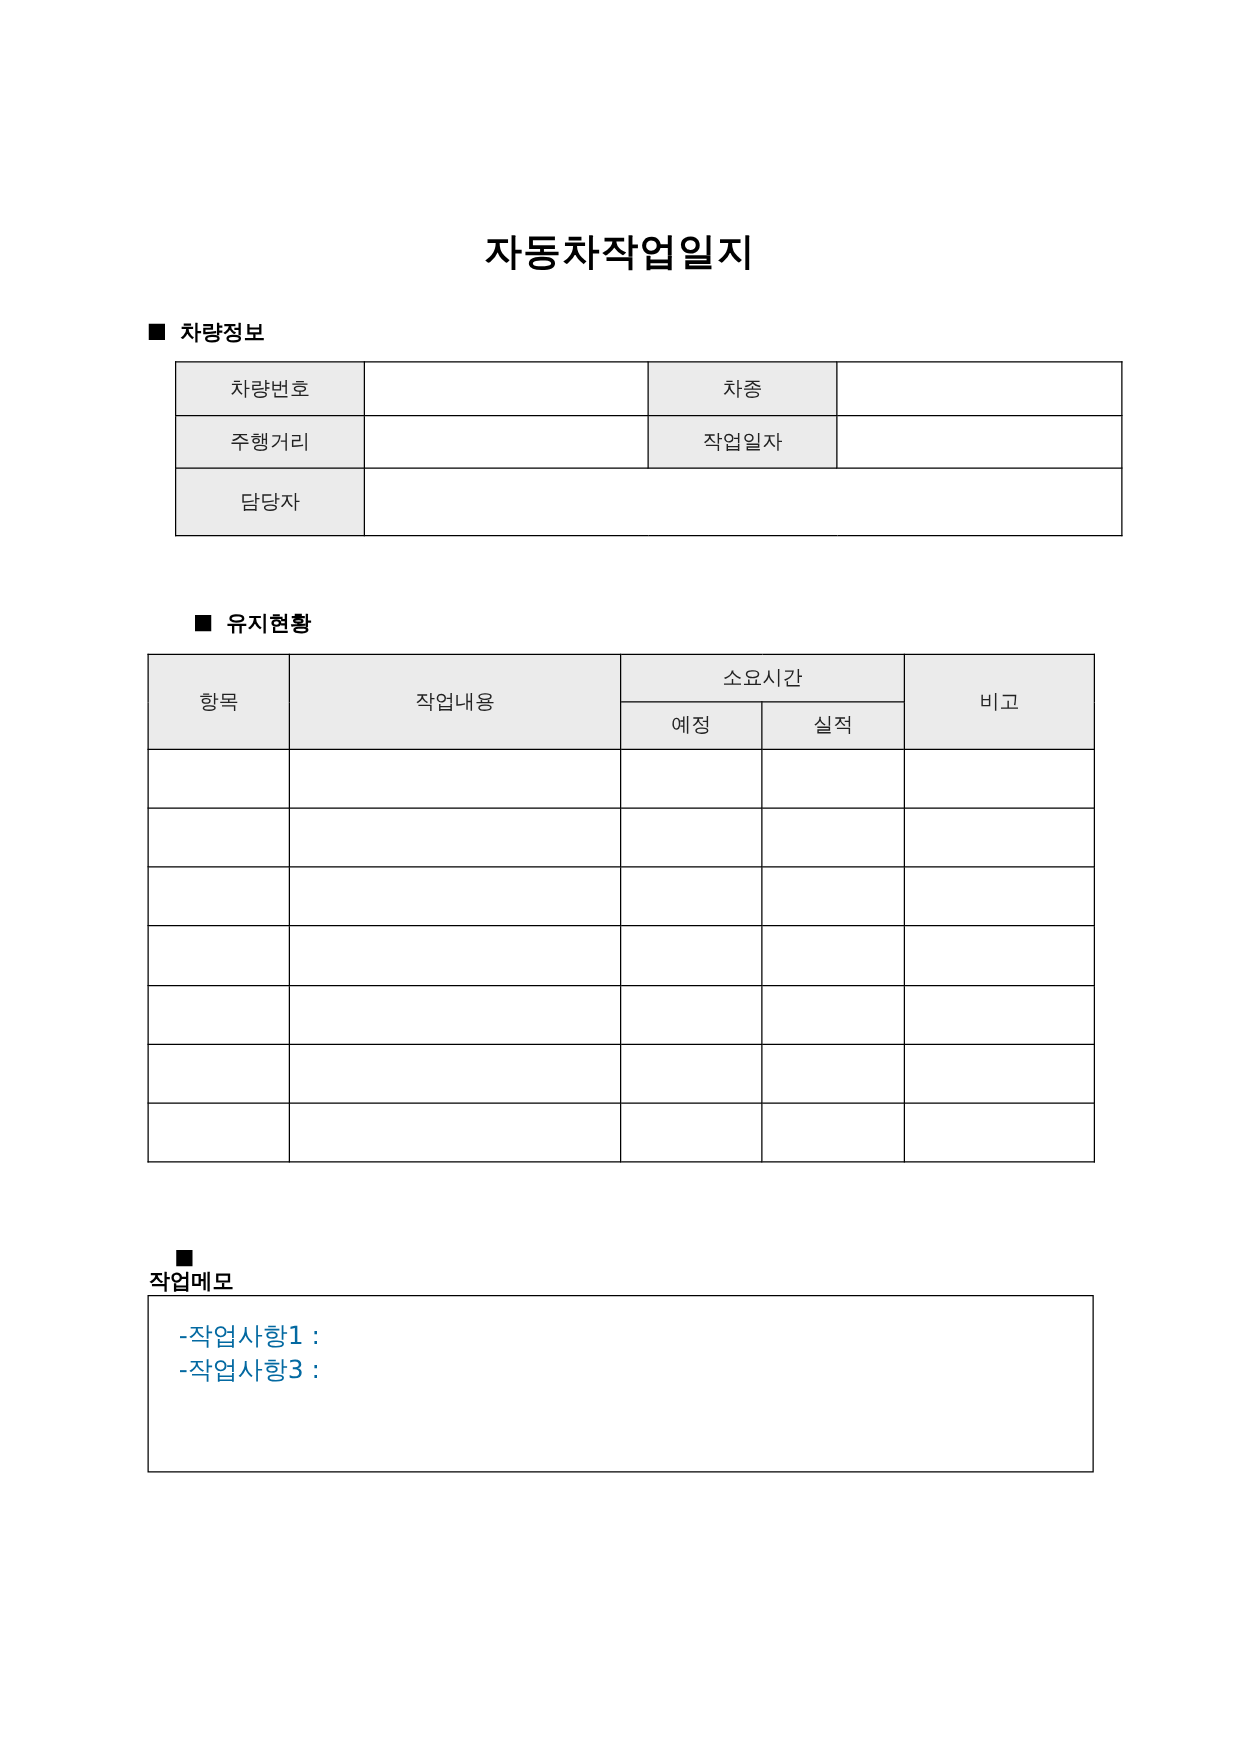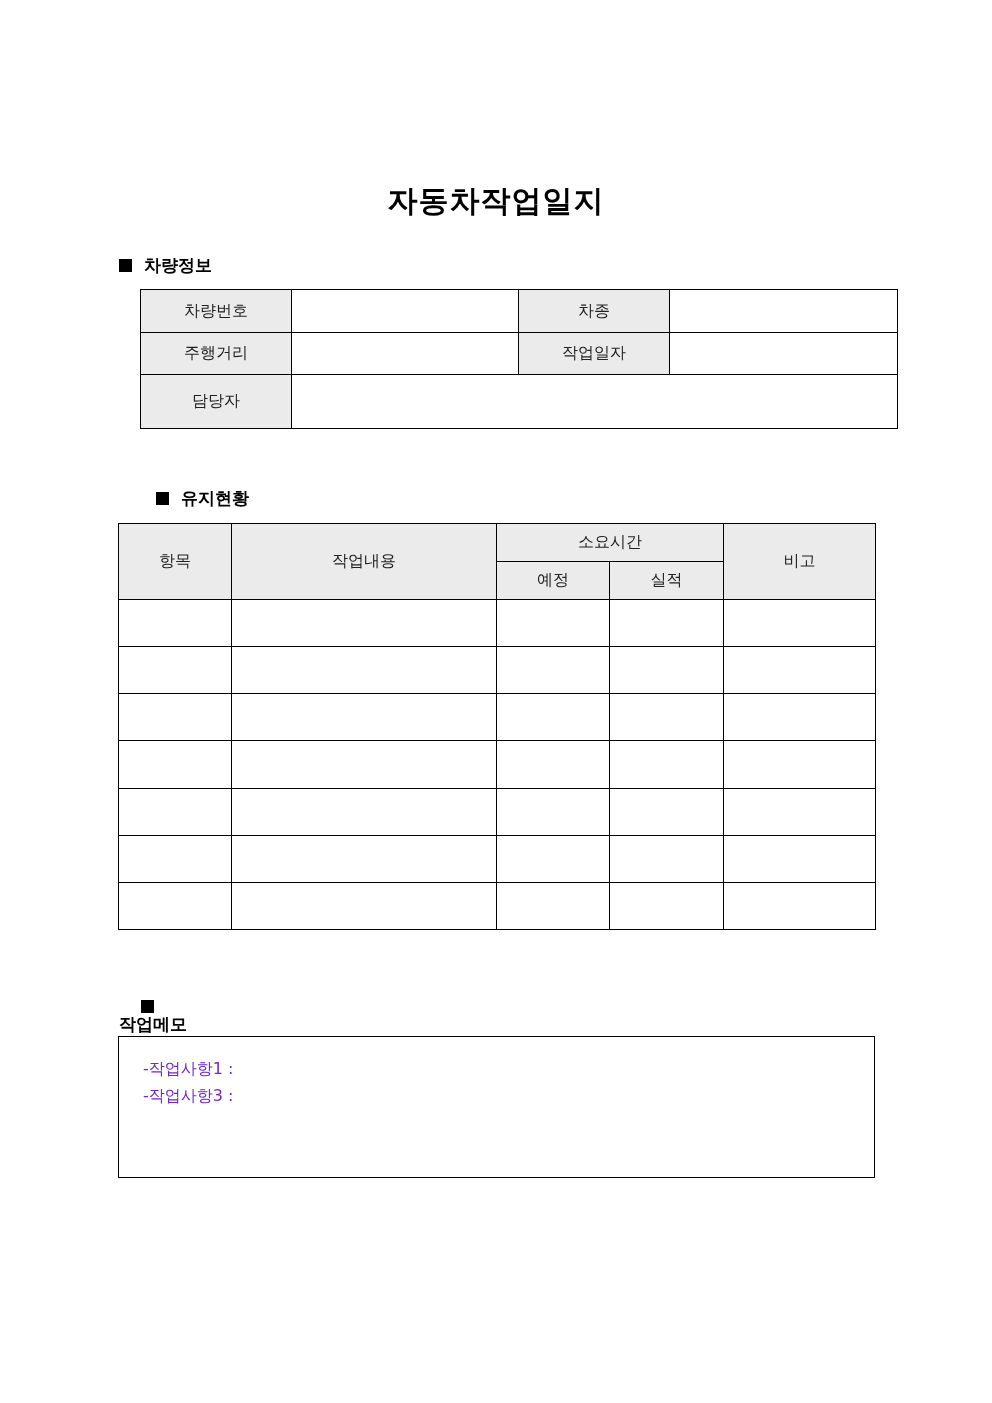--- a/index.html
+++ b/index.html
@@ -19,21 +19,21 @@
   table { position: absolute; border-collapse: collapse; table-layout: fixed; }
   td {
     border: 1.5px solid #000; font-size: 16px; text-align: center; vertical-align: middle;
     color: #222;
   }
   td.hd { background: #ebebeb; }
   .memo {
     position: absolute; left: 118px; top: 1036px; width: 757px; height: 142px;
     border: 1.5px solid #000; padding: 18px 0 0 24px;
   }
-  .memo .line { font-size: 16px; line-height: 27px; color: #6d28d9; }
+  .memo .line { font-size: 20px; line-height: 27px; color: #0369a1; }
 </style>
 </head>
 <body>
 
 <div class="title">자동차작업일지</div>
 
 <div class="section-head" style="top:254px;">
   <span class="sq"></span>
   <span>차량정보</span>
 </div>

